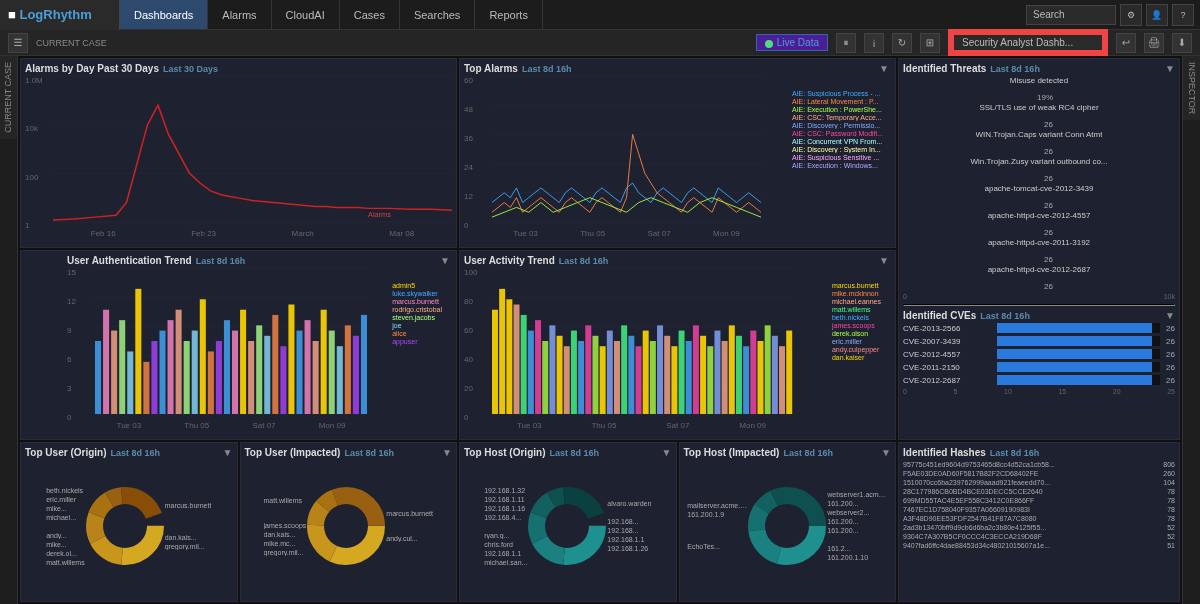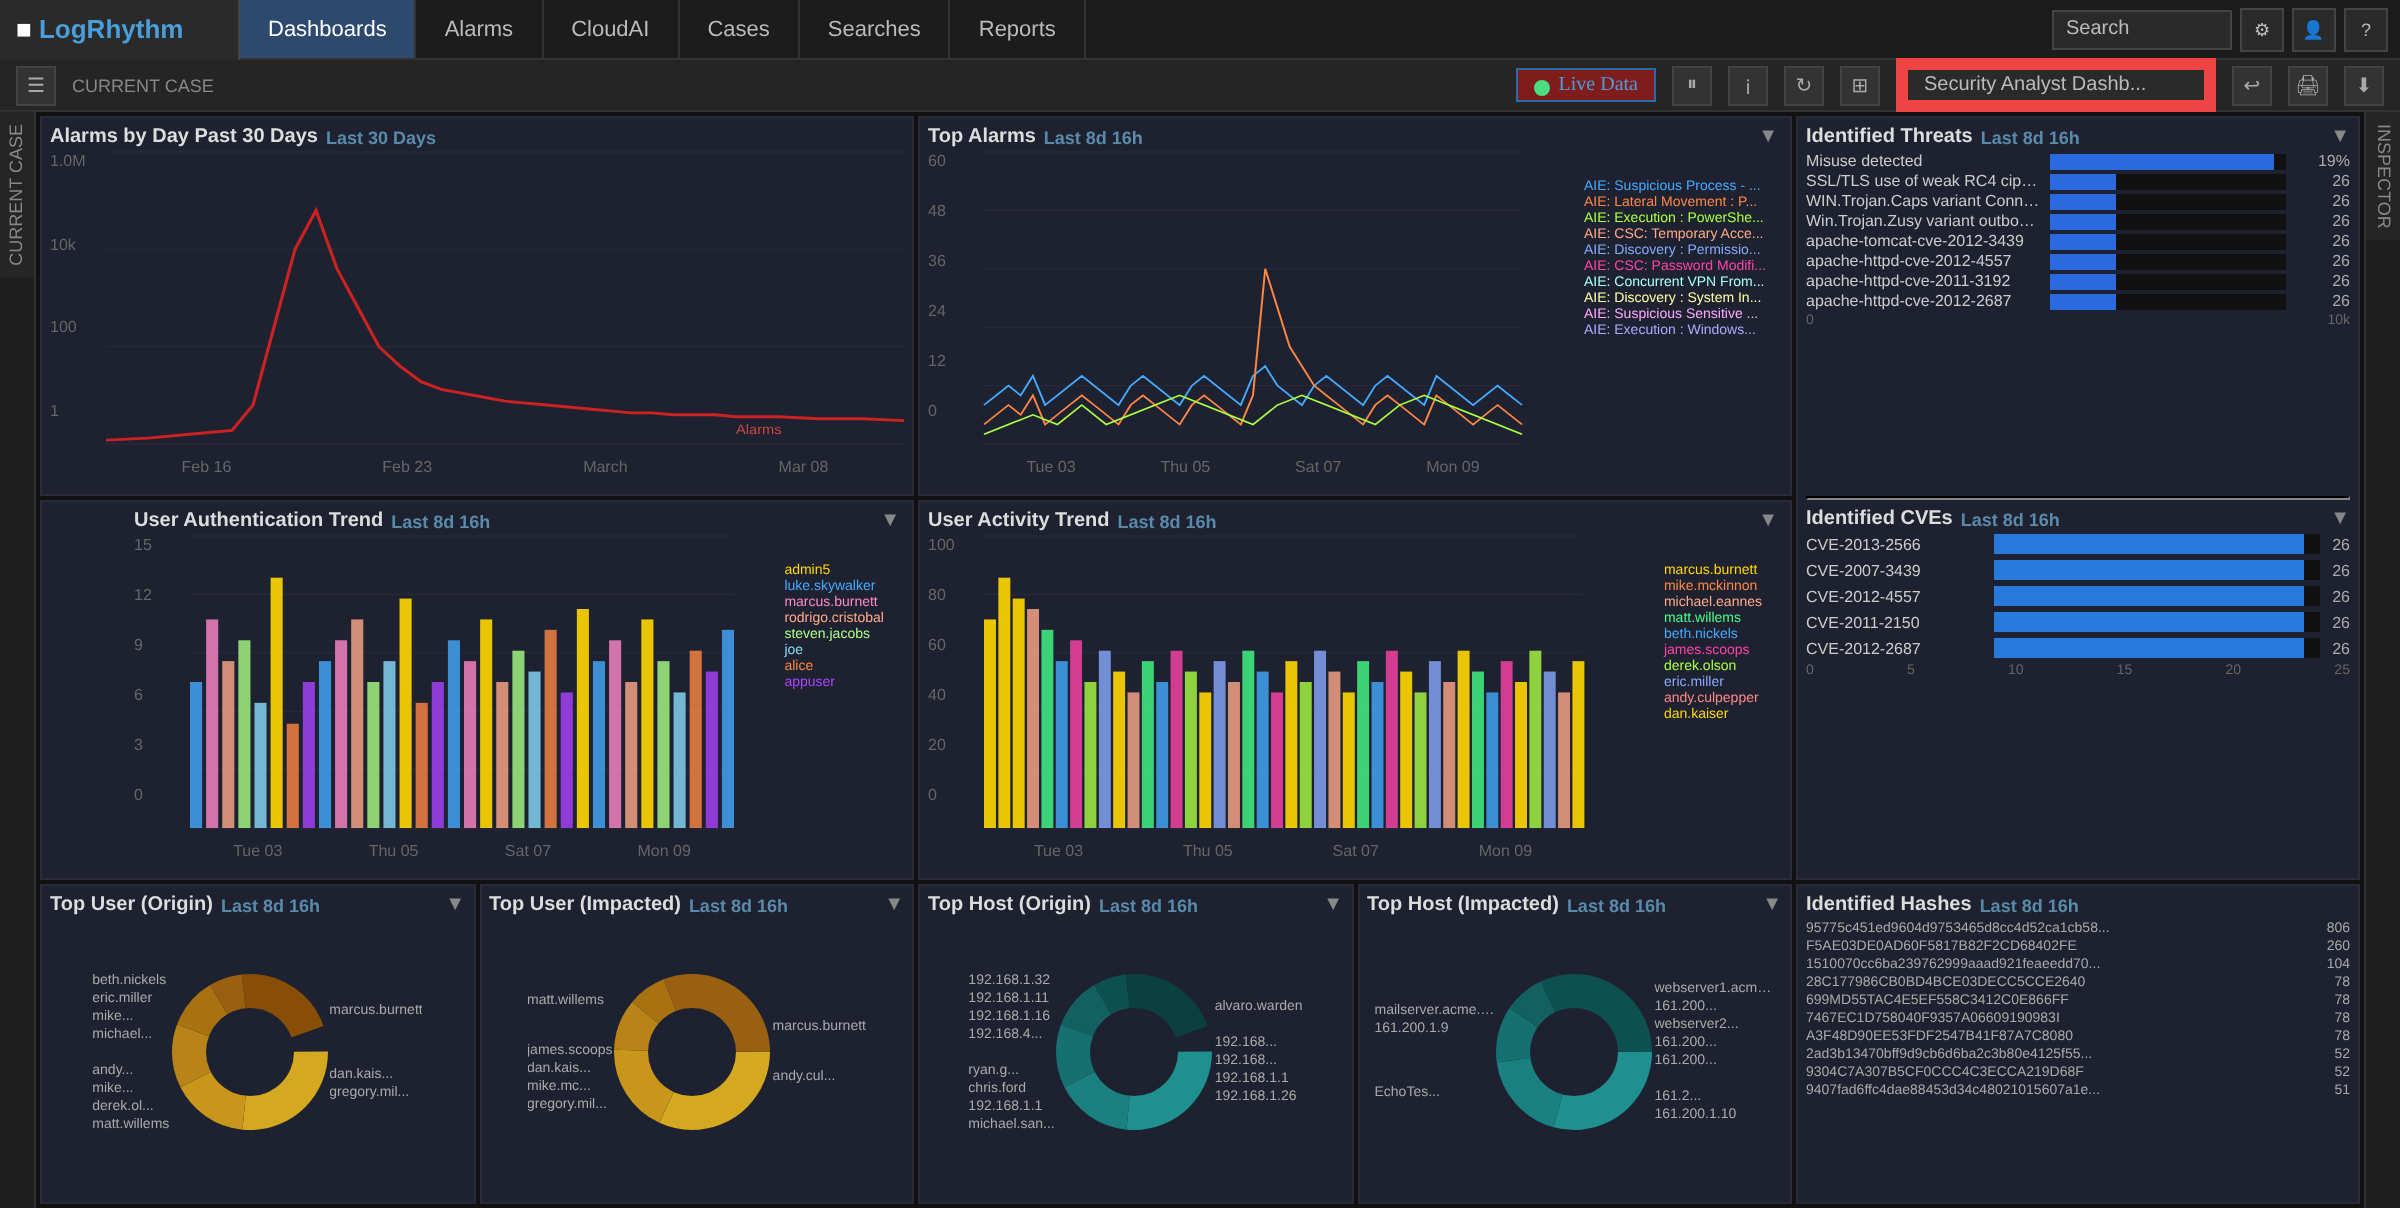--- a/index.html
+++ b/index.html
@@ -85,28 +85,27 @@
       display: flex;
       align-items: center;
       padding: 0 8px;
       gap: 8px;
       border-bottom: 1px solid #333;
     }
     .live-data-btn {
       display: flex;
       align-items: flex-end;
       gap: 4px;
-      background: #7f1d1d;
+      background: #4c1d95;
       border: 1px solid #2a6aaa;
       padding: 2px 8px;
       color: #4a9eda;
       font-size: 10px;
       cursor: pointer;
       margin-left: auto;
-      font-family: Liberation Serif, serif;
     }
     .live-dot {
       width: 8px;
       height: 8px;
       background: #4ade80;
       border-radius: 50%;
     }
     .toolbar-btn {
       width: 20px;
       height: 20px;
@@ -200,21 +199,21 @@
     
     .chart-area {
       width: 100%;
       height: calc(100% - 18px);
       position: relative;
     }
     .y-axis {
       position: absolute;
       left: 0;
       top: 0;
-      bottom: 28px;
+      bottom: 8px;
       width: 28px;
       display: flex;
       flex-direction: column;
       justify-content: space-between;
       font-size: 8px;
       color: #666;
     }
     .x-axis {
       position: absolute;
       bottom: 0;
@@ -236,20 +235,21 @@
     
     svg { overflow: visible; }
 
     
     .threat-row {
       display: flex;
       align-items: center;
       margin-bottom: 1px;
       gap: 4px;
       font-size: 8px;
+      flex-direction: column;
     }
     .threat-label {
       flex: 1;
       color: #ccc;
       white-space: nowrap;
       overflow: hidden;
       text-overflow: ellipsis;
       max-width: 150px;
     }
     .threat-bar-container {

